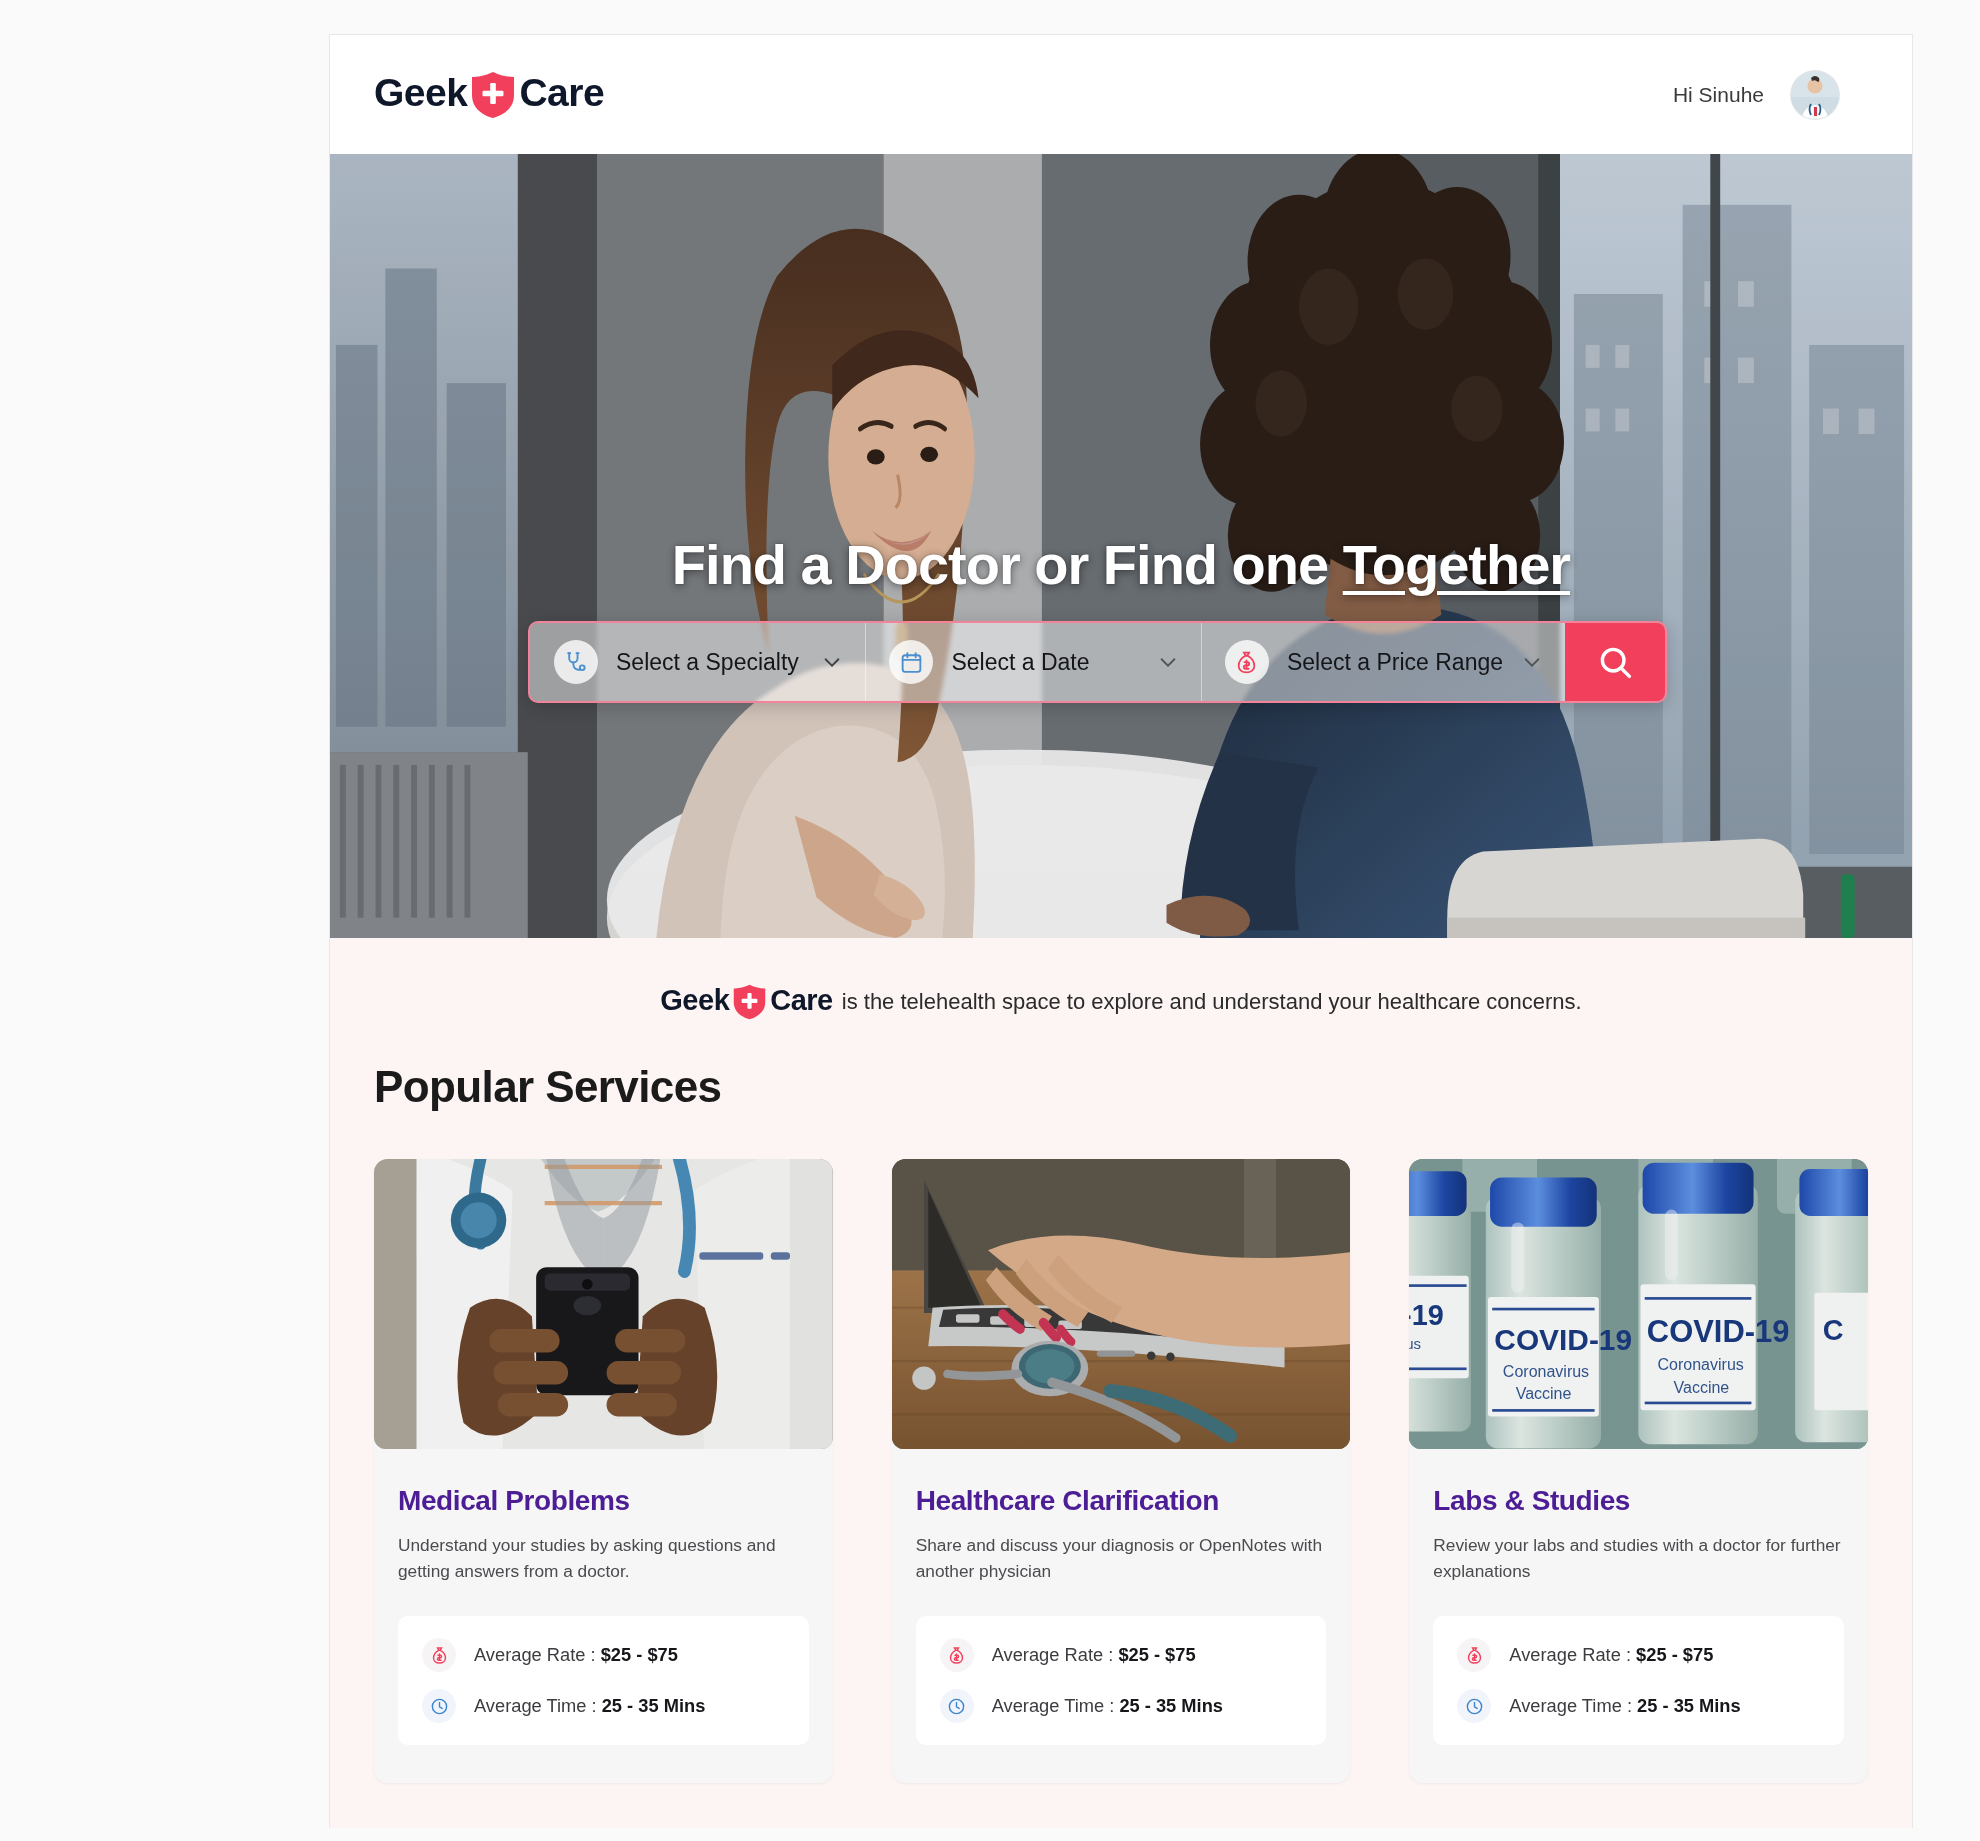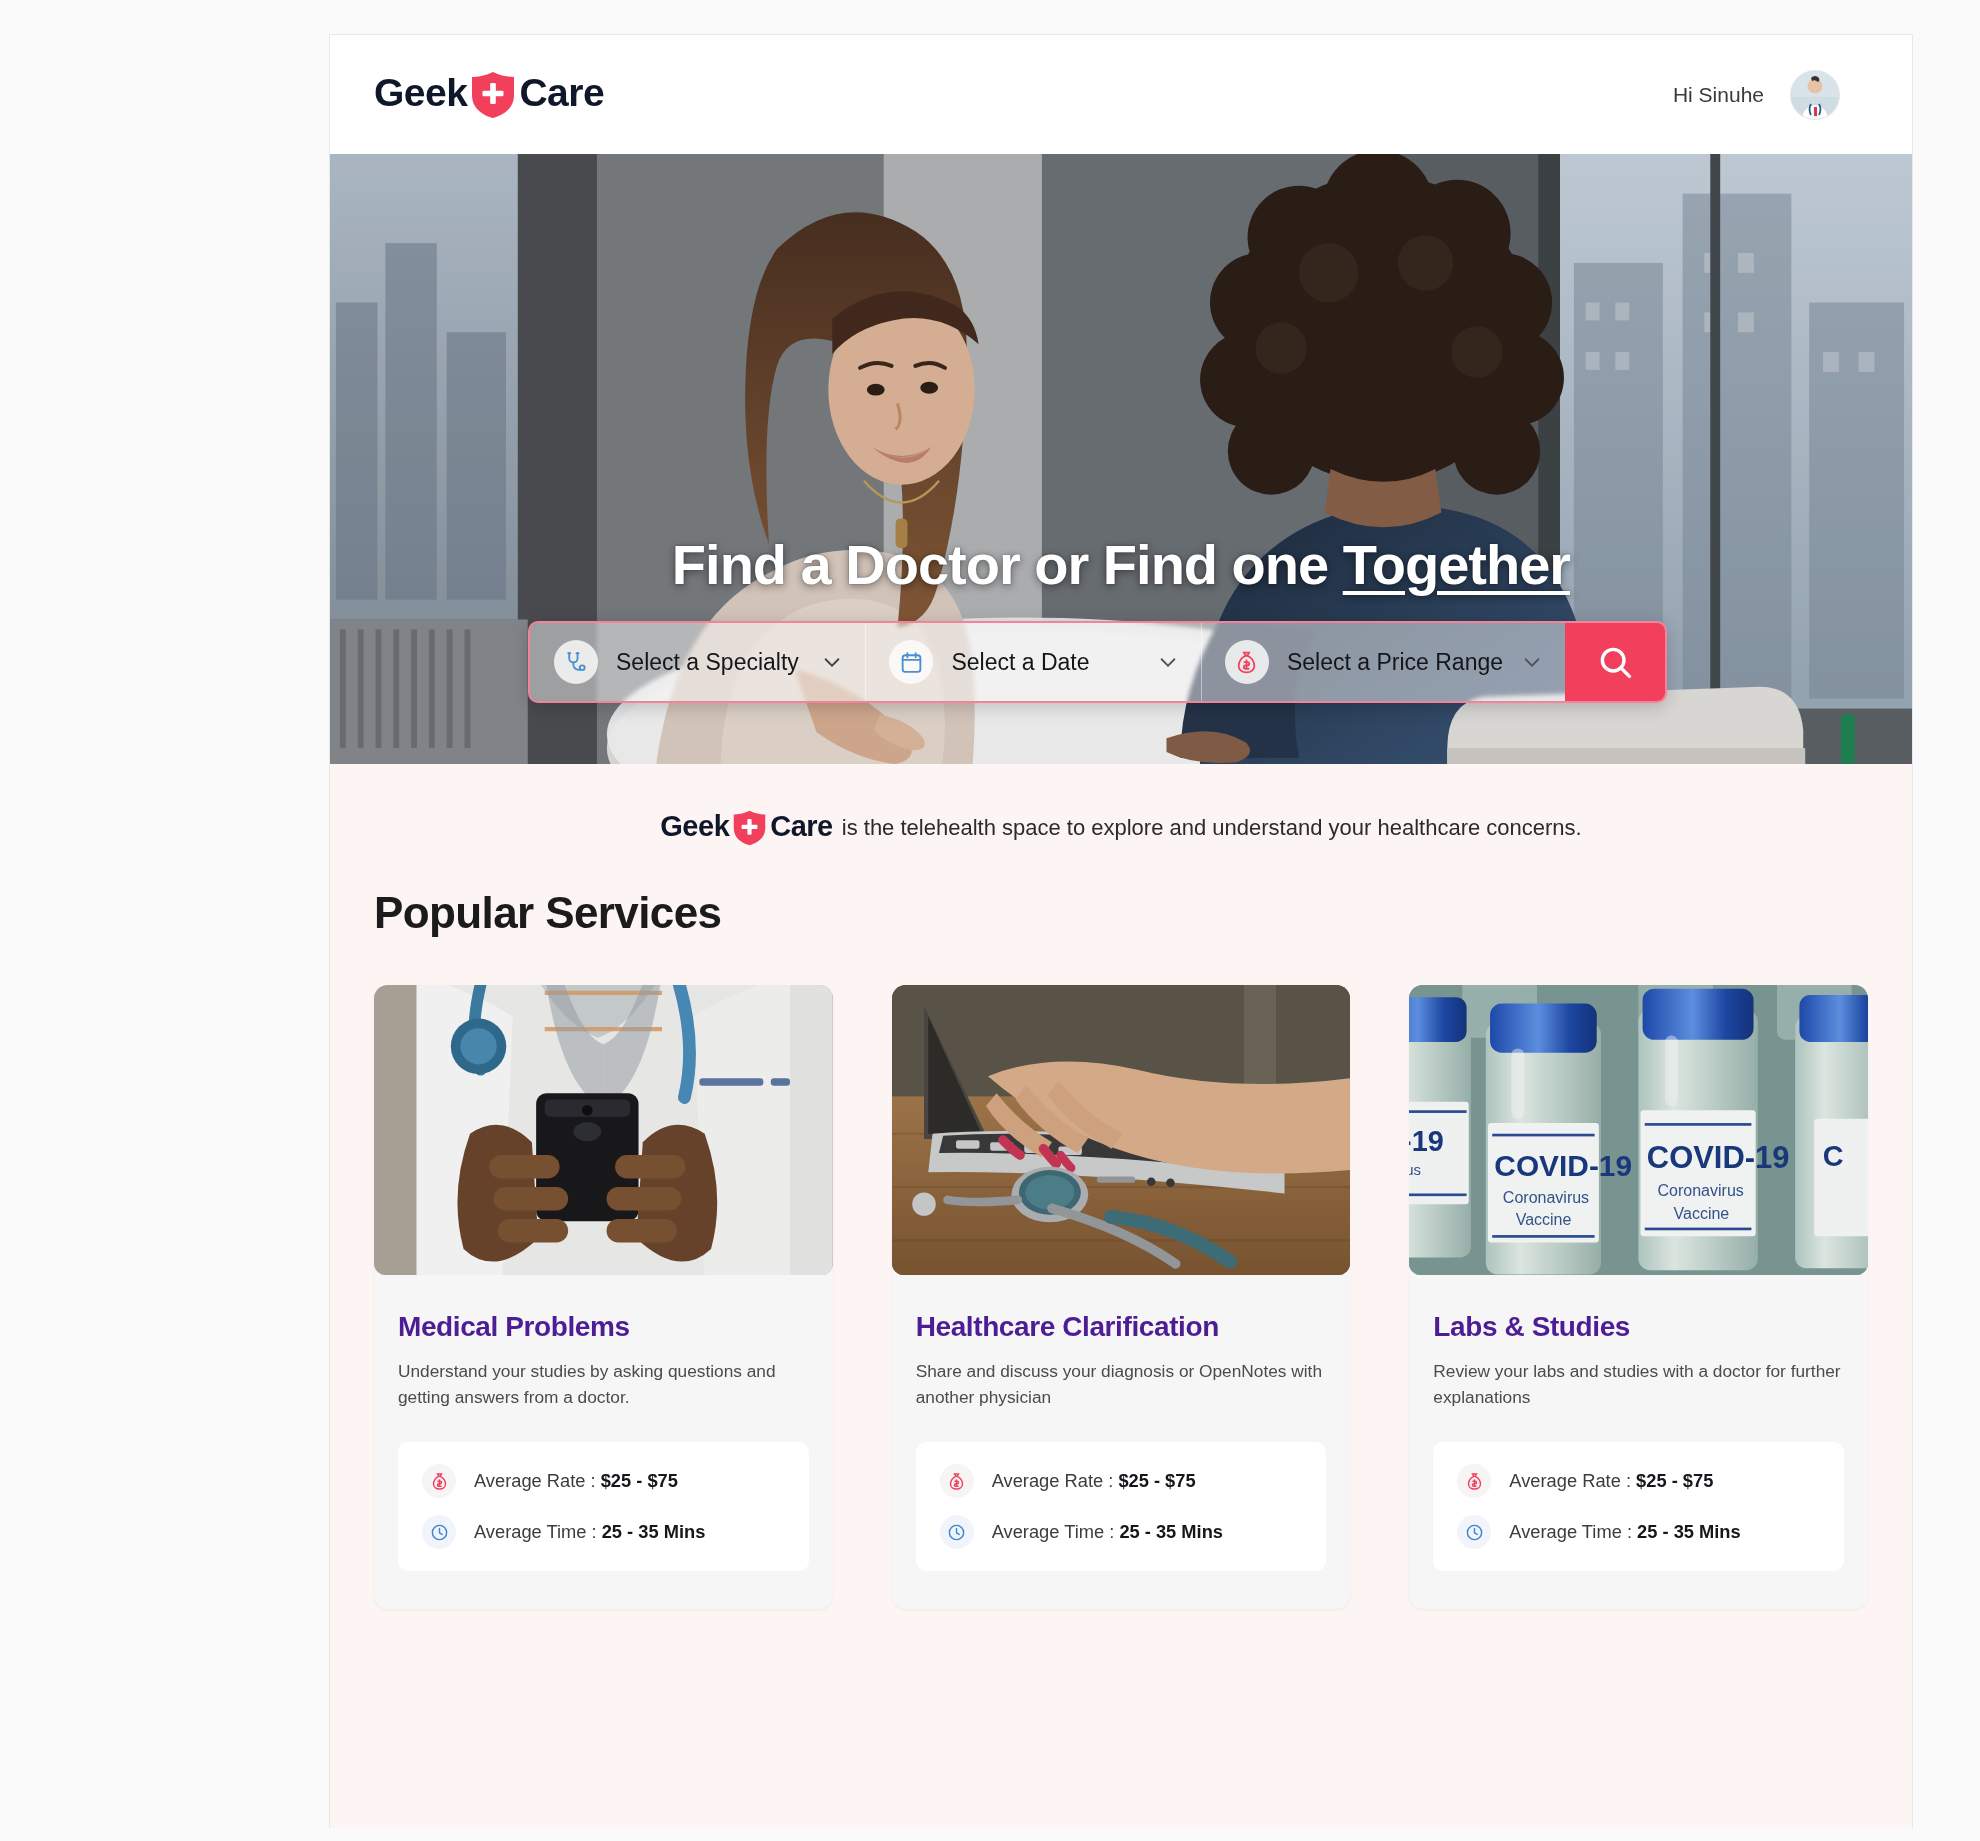--- a/index.html
+++ b/index.html
@@ -54,21 +54,21 @@
     width:48px; height:48px; border-radius:50%;
     overflow:hidden; position:relative;
     background:#dde6ec;
     box-shadow:0 0 0 1px #e4e4e4;
   }
   .avatar svg{ position:absolute; inset:0; width:100%; height:100%; }
 
   
   .hero{
     position:relative;
-    height:610px;
+    height:784px;
     overflow:hidden;
     background:#6d7177;
   }
   .hero-photo{ position:absolute; inset:0; }
   .hero-photo svg{ width:100%; height:100%; display:block; }
 
   .hero-title{
     position:absolute;
     left:0; right:0; top:378px;
     text-align:center;

